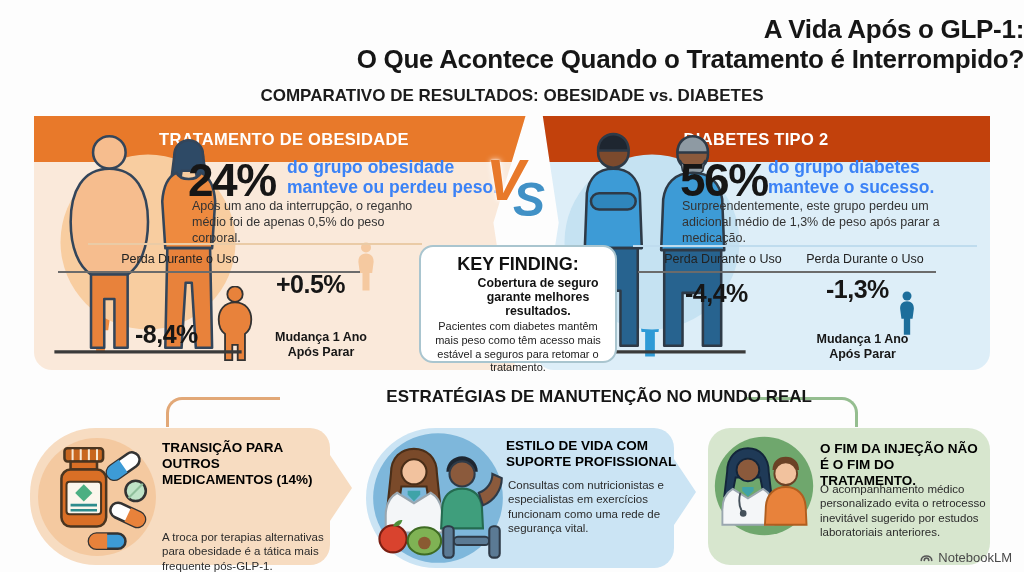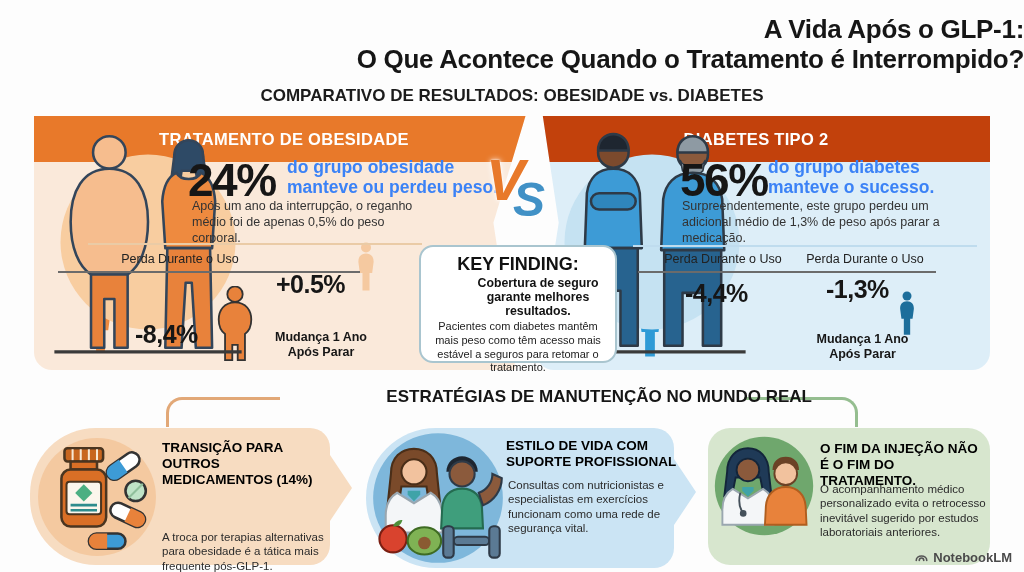--- a/index.html
+++ b/index.html
@@ -58,21 +58,21 @@
   .card1 { left:30px; width:300px; height:137px; background:#F7DCC1; border-radius:66px 20px 20px 66px; }
   .tip1  { left:328px; top:452px; width:0; height:0; border-top:36px solid transparent; border-bottom:36px solid transparent; border-left:24px solid #F7DCC1; }
   .card2 { left:366px; width:308px; height:140px; background:#CBE4F4; border-radius:70px 20px 20px 70px; }
   .tip2  { left:672px; top:456px; width:0; height:0; border-top:36px solid transparent; border-bottom:36px solid transparent; border-left:24px solid #CBE4F4; }
   .card3 { left:708px; width:282px; height:137px; background:#D7E6CE; border-radius:22px; }
 
   .card-title { font-weight:bold; font-size:13.5px; line-height:1.18; color:#000000; z-index:3; }
   .card-body  { font-size:11.5px; line-height:1.26; color:#2b2b2b; z-index:3; }
 
   
-  .watermark { top:550px; right:12px; display:flex; align-items:center; gap:4px; z-index:8;font-weight:bold; }
+  .watermark { top:550px; right:12px; display:flex; align-items:center; gap:4px; z-index:8; }
   .watermark span { font-size:13px; color:#4a4a4a; }
 </style>
 </head>
 <body>
 
 <div class="stage">
 
   <div class="abs title-line title1">A Vida Após o GLP-1:</div>
   <div class="abs title-line title2">O Que Acontece Quando o Tratamento é Interrompido?</div>
   <div class="abs subtitle">COMPARATIVO DE RESULTADOS: OBESIDADE vs. DIABETES</div>

